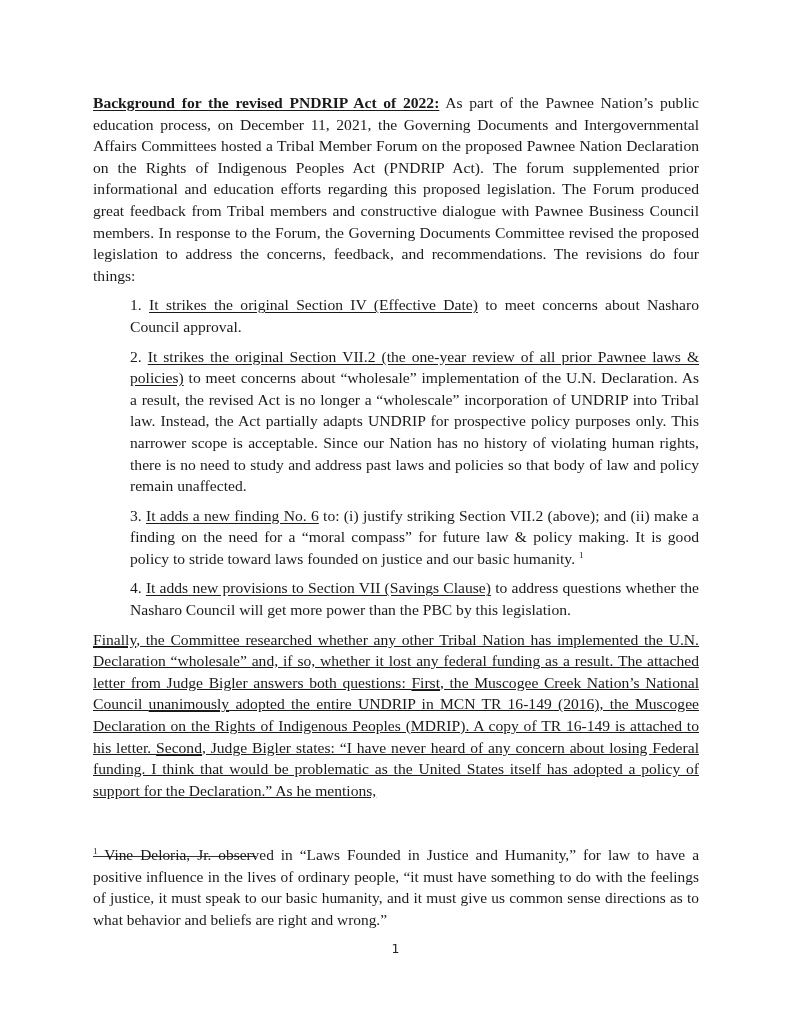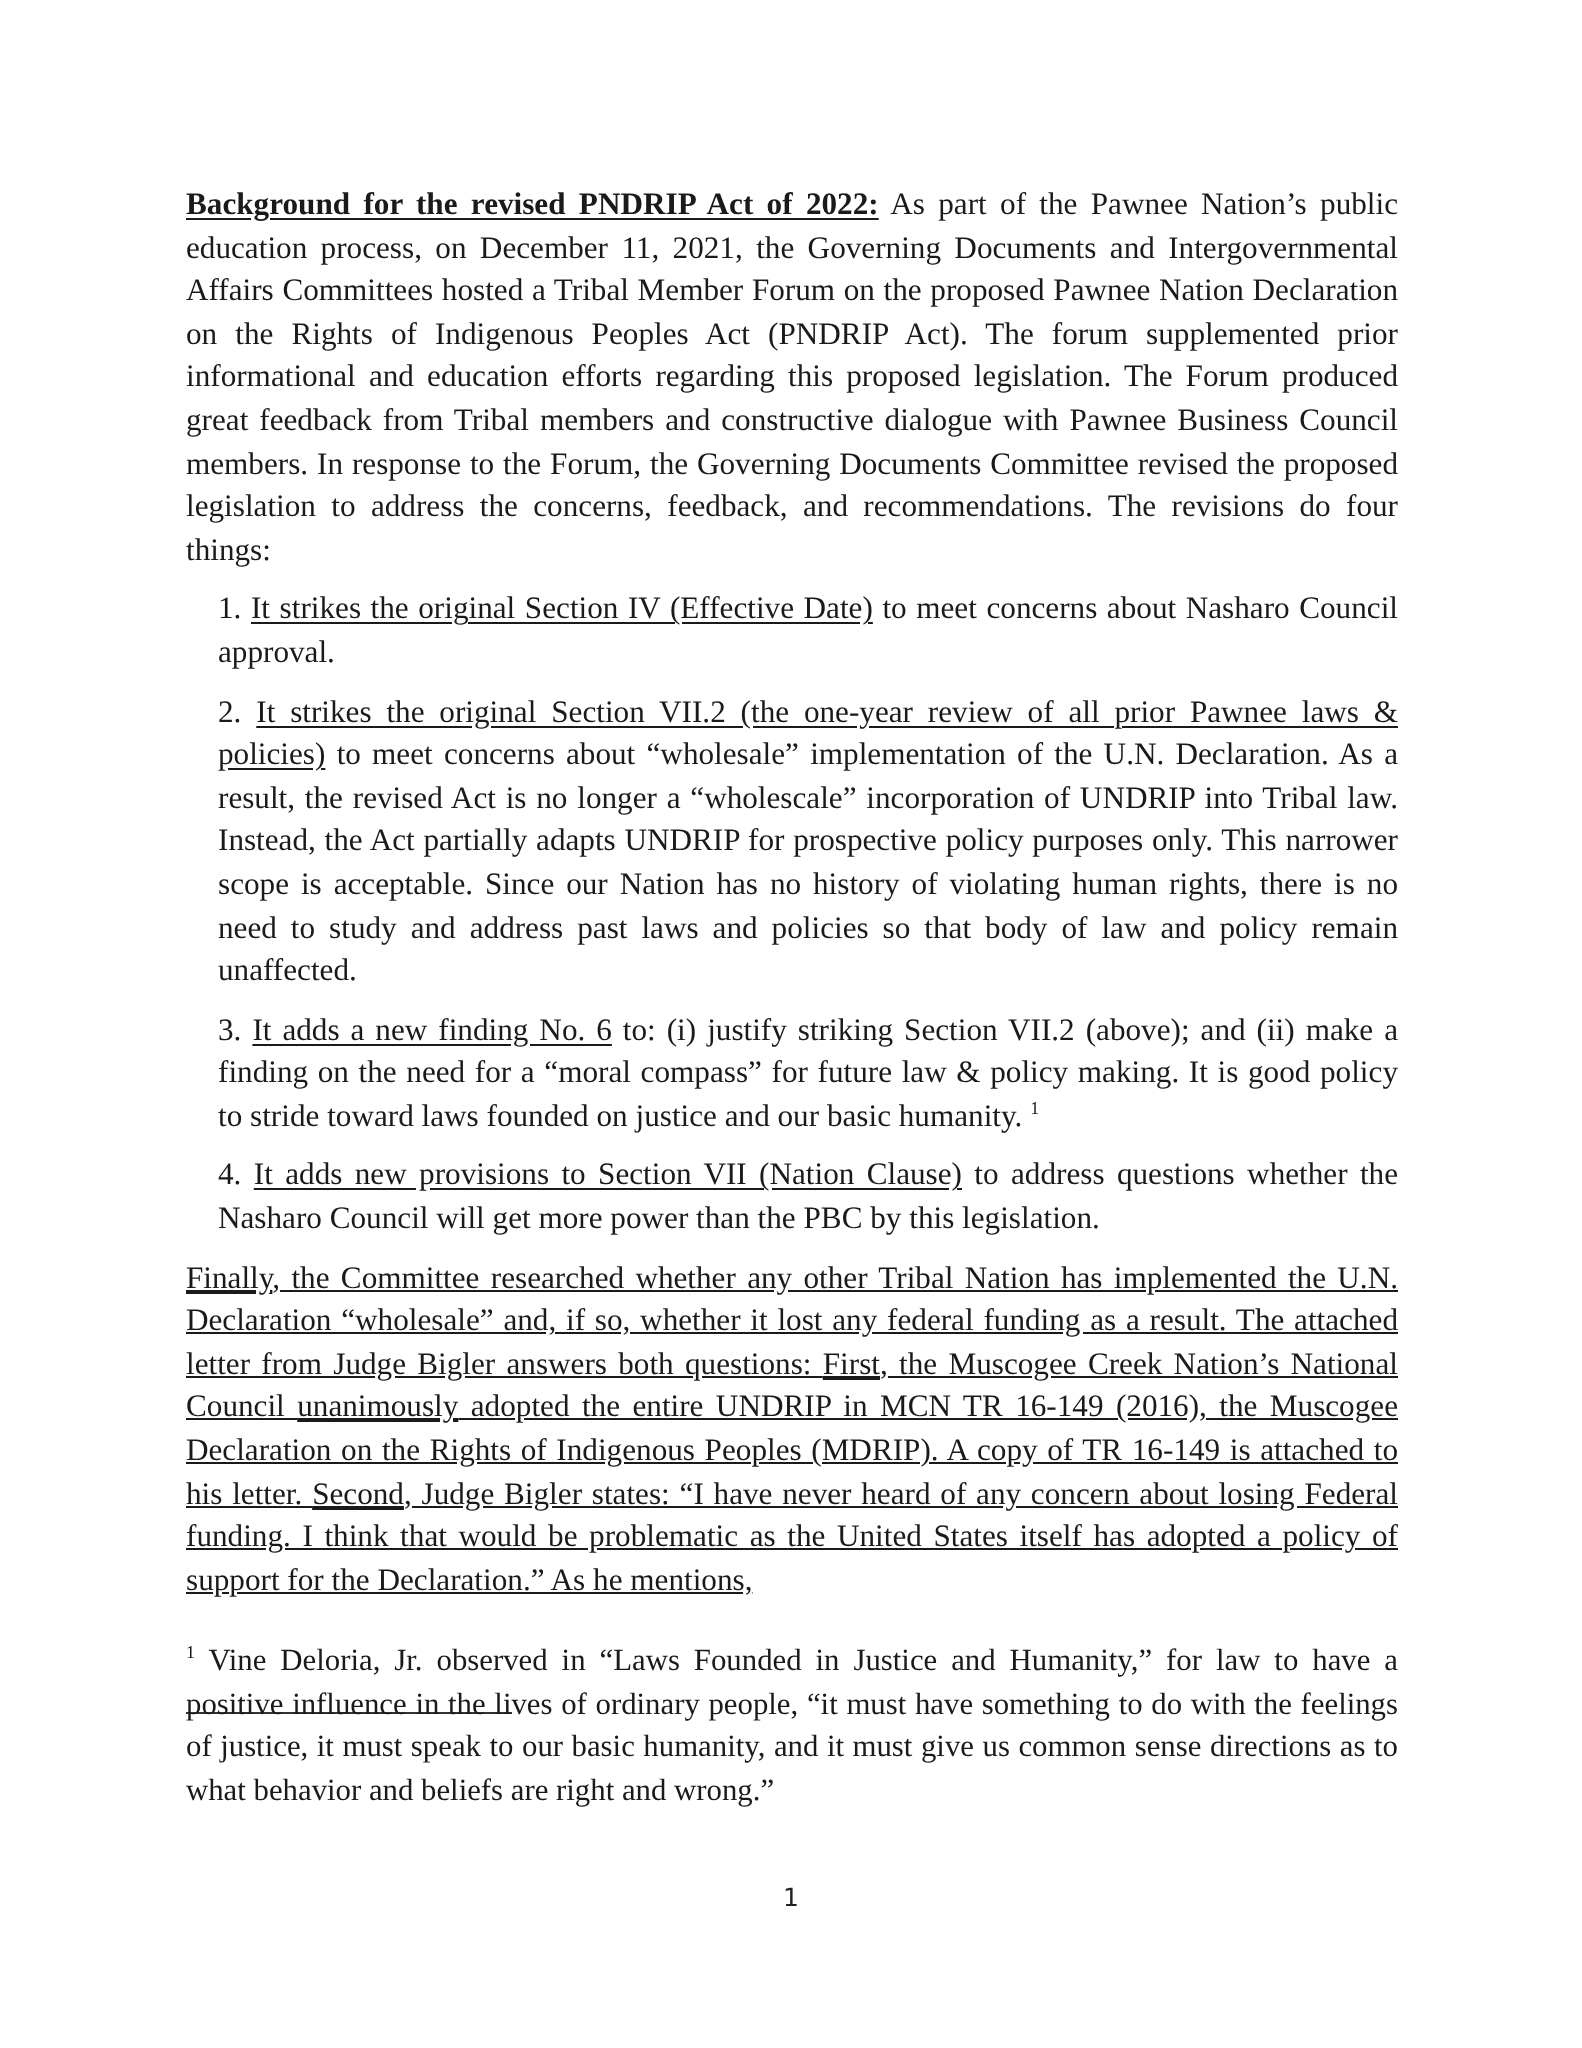--- a/index.html
+++ b/index.html
@@ -4,25 +4,25 @@
 <style>
   html, body { margin: 0; padding: 0; background: #ffffff; }
   body { width: 791px; height: 1024px; position: relative; overflow: hidden;
          font-family: "Liberation Serif", "DejaVu Serif", serif; color: #1a1a1a; }
   .page { position: absolute; left: 93px; top: 92px; width: 606px; font-size: 15.6px; line-height: 21.6px; }
   p { margin: 0; }
   .title { margin-bottom: 8px; }
   .lead b, .title b { font-weight: bold; }
   .u { text-decoration: underline; text-underline-offset: 2px; }
   .body { text-align: justify; text-align-last: left; }
-  .item { margin-left: 16px; margin-top: 8px; text-align: justify; text-align-last: left; }
+  .item { margin-left: 37px; margin-top: 8px; text-align: justify; text-align-last: left; }
   .final { margin-top: 8px; text-align: justify; text-align-last: left; text-decoration: underline; }
   .sup { font-size: 9px; vertical-align: super; line-height: 0; }
   .fn-rule { position: absolute; left: 93px; top: 856px; width: 163px; height: 0; border-top: 1.2px solid #333; }
-  .footnote { position: absolute; left: 93px; top: 820px; width: 606px; font-size: 15.4px; line-height: 21.6px; text-align: justify; text-align-last: left; }
+  .footnote { position: absolute; left: 93px; top: 844px; width: 606px; font-size: 15.4px; line-height: 21.6px; text-align: justify; text-align-last: left; }
   .pagenum { position: absolute; left: 0; width: 791px; top: 941px; text-align: center;
              font-family: "DejaVu Sans", sans-serif; font-size: 12.5px; color: #222; }
 </style>
 </head>
 <body>
 
 <div class="page">
 
   <p class="body lead">
     <b class="u">Background for the revised PNDRIP Act of 2022:</b><span>  As part of the Pawnee Nation’s public education process, on December 11, 2021, the Governing Documents and Intergovernmental Affairs Committees hosted a Tribal Member Forum on the proposed Pawnee Nation Declaration on the Rights of Indigenous Peoples Act (PNDRIP Act). The forum supplemented prior informational and education efforts regarding this proposed legislation. The Forum produced great feedback from Tribal members and constructive dialogue with Pawnee Business Council members. In response to the Forum, the Governing Documents Committee revised the proposed legislation to address the concerns, feedback, and recommendations. The revisions do four things:</span>
@@ -34,21 +34,21 @@
 
   <p class="item">
     <span>2. </span><span class="u">It strikes the original Section VII.2 (the one-year review of all prior Pawnee laws &amp; policies)</span><span> to meet concerns about “wholesale” implementation of the U.N. Declaration. As a result, the revised Act is no longer a “wholescale” incorporation of UNDRIP into Tribal law. Instead, the Act partially adapts UNDRIP for prospective policy purposes only. This narrower scope is acceptable. Since our Nation has no history of violating human rights, there is no need to study and address past laws and policies so that body of law and policy remain unaffected.</span>
   </p>
 
   <p class="item">
     <span>3. </span><span class="u">It adds a new finding No. 6</span><span> to: (i) justify striking Section VII.2 (above); and (ii) make a finding on the need for a “moral compass” for future law &amp; policy making. It is good policy to stride toward laws founded on justice and our basic humanity. </span><span class="sup">1</span>
   </p>
 
   <p class="item">
-    <span>4. </span><span class="u">It adds new provisions to Section VII (Nation Clause)</span><span> to address questions whether the Nasharo Council will get more power than the PBC by this legislation.</span>
+    <span>4. </span><span class="u">It adds new provisions to Section VII (Savings Clause)</span><span> to address questions whether the Nasharo Council will get more power than the PBC by this legislation.</span>
   </p>
 
   <p class="final">
     <span class="u">Finally</span><span>, the Committee researched whether any other Tribal Nation has implemented the U.N. Declaration “wholesale” and, if so, whether it lost any federal funding as a result. The attached letter from Judge Bigler answers both questions: </span><span class="u">First</span><span>, the Muscogee Creek Nation’s National Council </span><span class="u">unanimously</span><span> adopted the entire UNDRIP in MCN TR 16-149 (2016), the Muscogee Declaration on the Rights of Indigenous Peoples (MDRIP). A copy of TR 16-149 is attached to his letter. </span><span class="u">Second</span><span>, Judge Bigler states: “I have never heard of any concern about losing Federal funding. I think that would be problematic as the United States itself has adopted a policy of support for the Declaration.” As he mentions,</span>
   </p>
 </div>
 
 <div class="fn-rule"></div>
 
 <p class="footnote">

